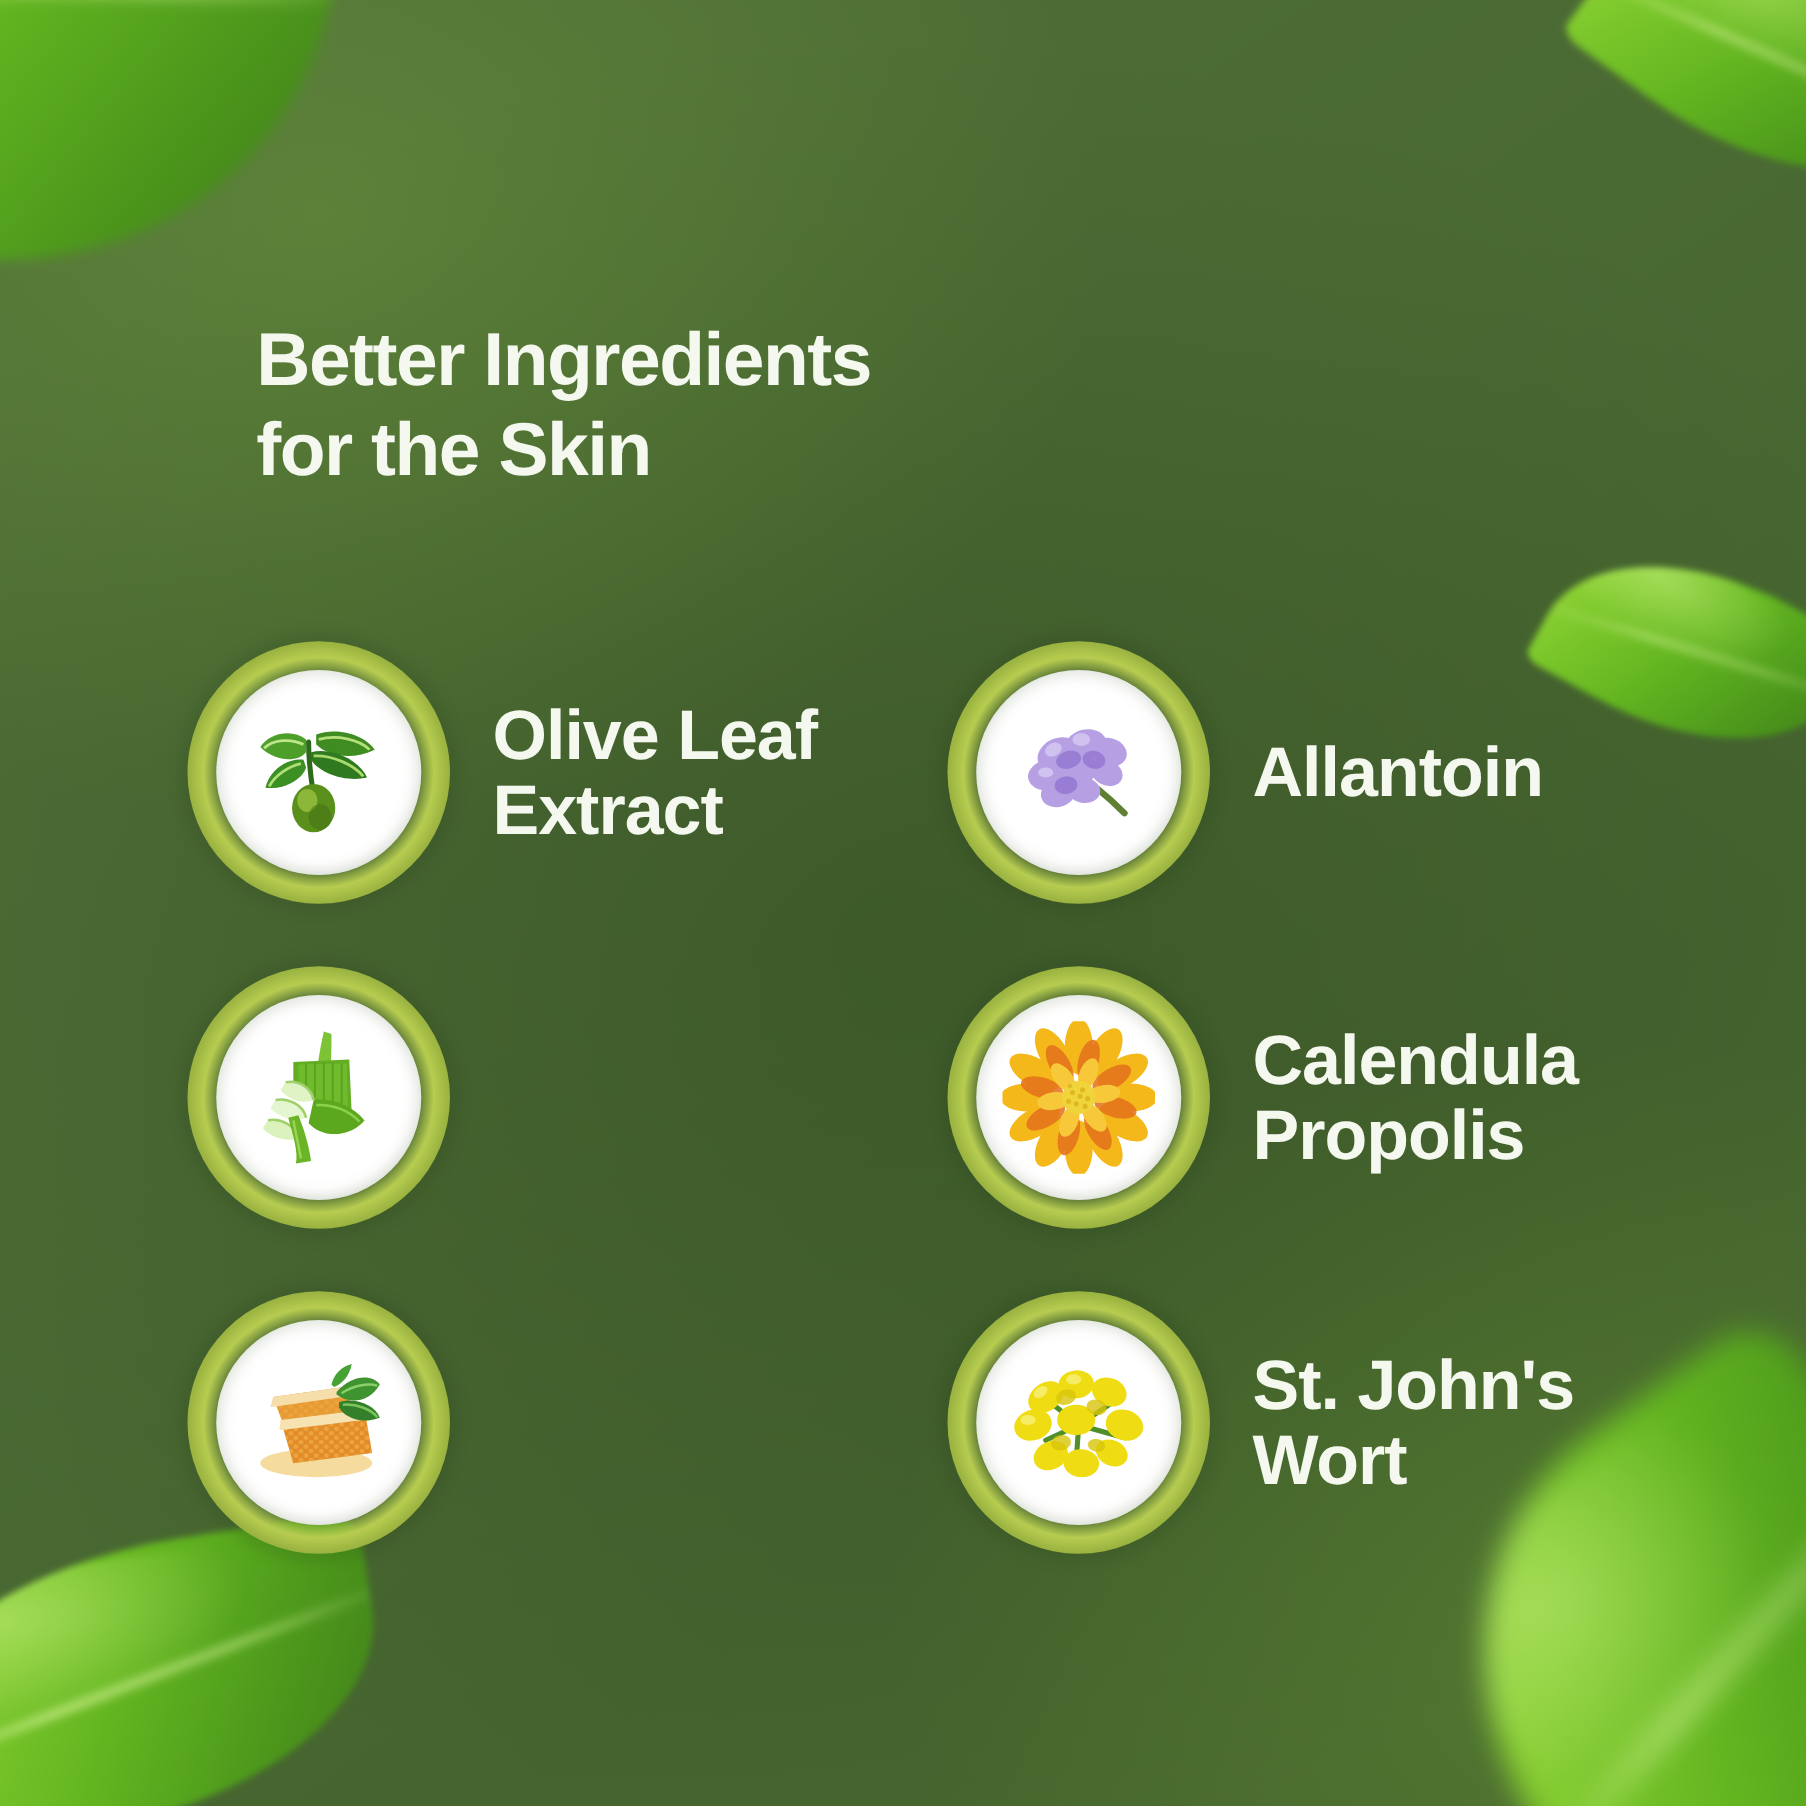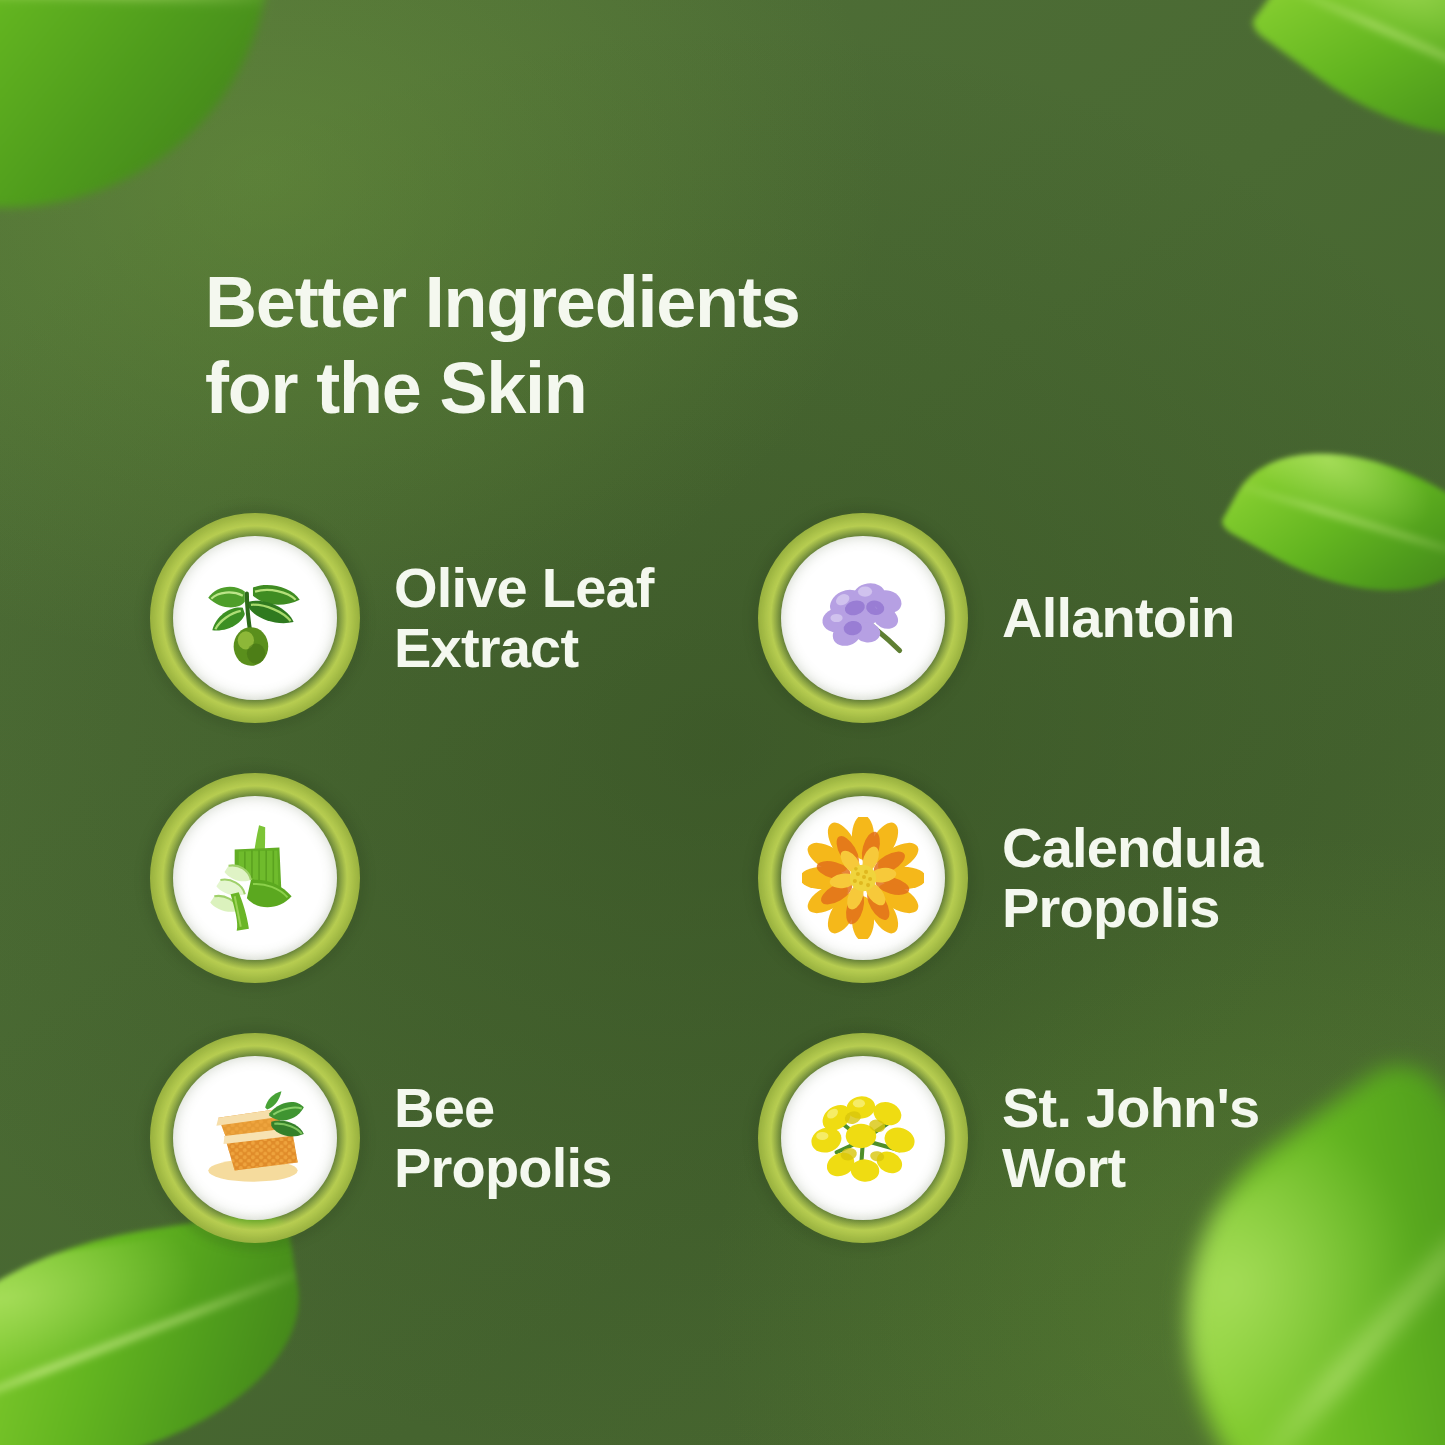--- a/index.html
+++ b/index.html
@@ -117,21 +117,21 @@
   }
   #leaf-bottom-right .blade { border-radius: 56% 12% 56% 12%; }
 
   
   .headline {
     position: absolute;
     left: 205px;
     top: 212px;
     width: 960px;
     color: #f4f8ef;
-    font-size: 72px;
+    font-size: 60px;
     font-weight: 700;
     line-height: 1.19;
     letter-spacing: -1.2px;
     white-space: pre-line;
   }
 
   
   .grid {
     position: absolute;
     left: 150px;
@@ -447,22 +447,20 @@
             <path d="M30 58 L 96 50 L 102 84 L 40 92 Z" fill="url(#hc)" opacity="0.9"></path>
             <path d="M30 58 L 96 50 L 95 58 L 29 66 Z" fill="#f7e2b2"></path>
             <path d="M74 36 C 86 22, 102 22, 108 30 C 100 44, 84 46, 74 38 Z" fill="#3f9431"></path>
             <path d="M78 37 C 88 30, 100 29, 106 31" fill="none" stroke="#8ad06a" stroke-width="2"></path>
             <path d="M76 44 C 88 40, 104 46, 108 56 C 94 62, 80 56, 76 48 Z" fill="#34802a"></path>
             <path d="M79 46 C 90 45, 102 50, 106 56" fill="none" stroke="#7ec45d" stroke-width="2"></path>
             <path d="M70 30 C 72 22, 78 16, 86 14 C 84 24, 78 30, 72 32 Z" fill="#47a236"></path>
           </svg>
         </div>
       </div>
-      <div class="item-label">Bee
-Propolis</div>
     </div>
 
     <div class="item">
       <div class="badge">
         <div class="badge-disc">
           <svg viewBox="0 0 120 120">
             <g>
               <g stroke="#4e8f2a" stroke-width="4" fill="none" stroke-linecap="round">
                 <path d="M60 62 L 96 72"></path>
                 <path d="M60 62 L 34 74"></path>

